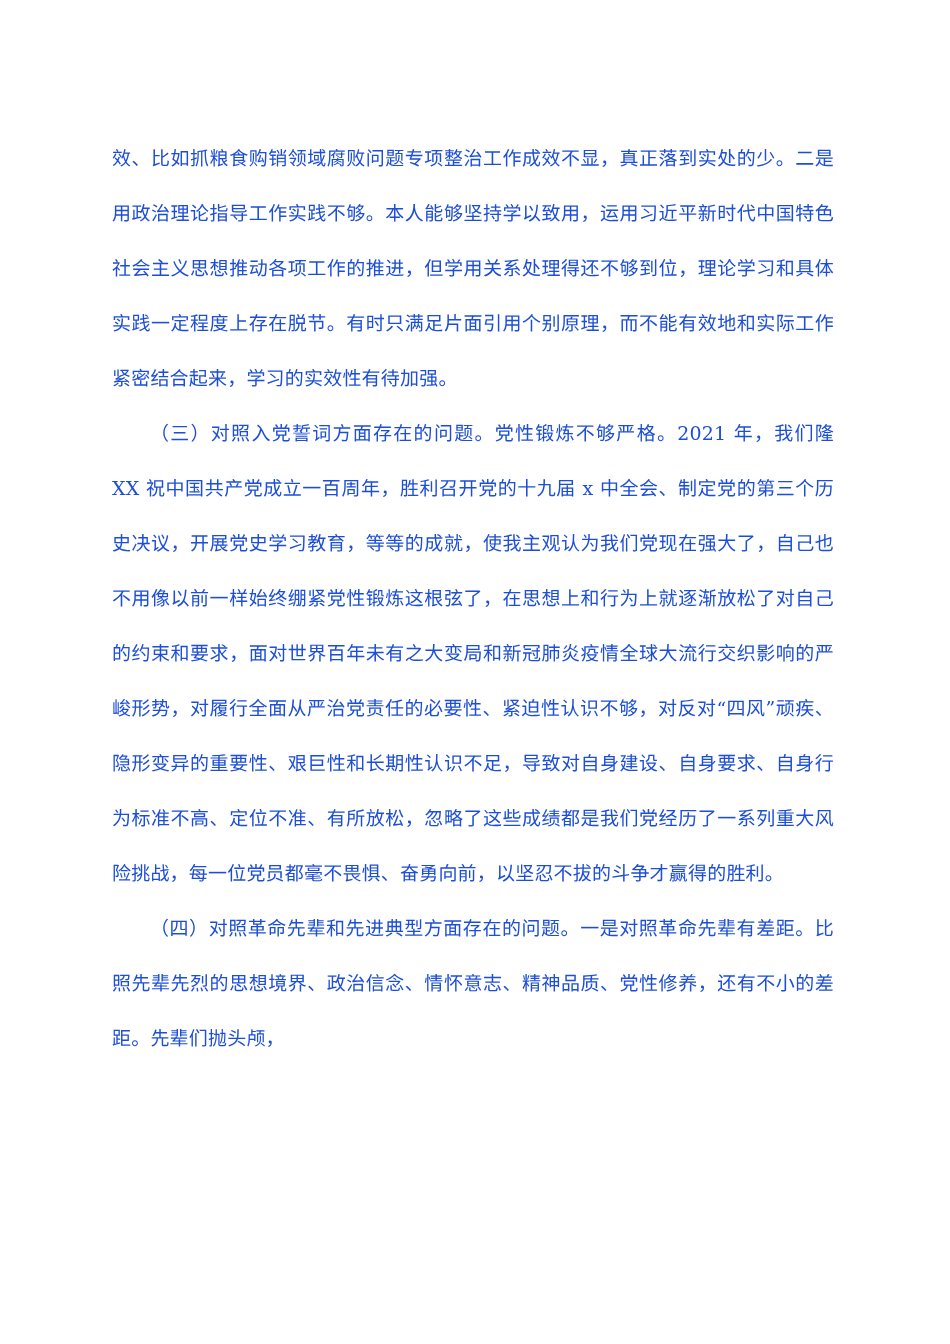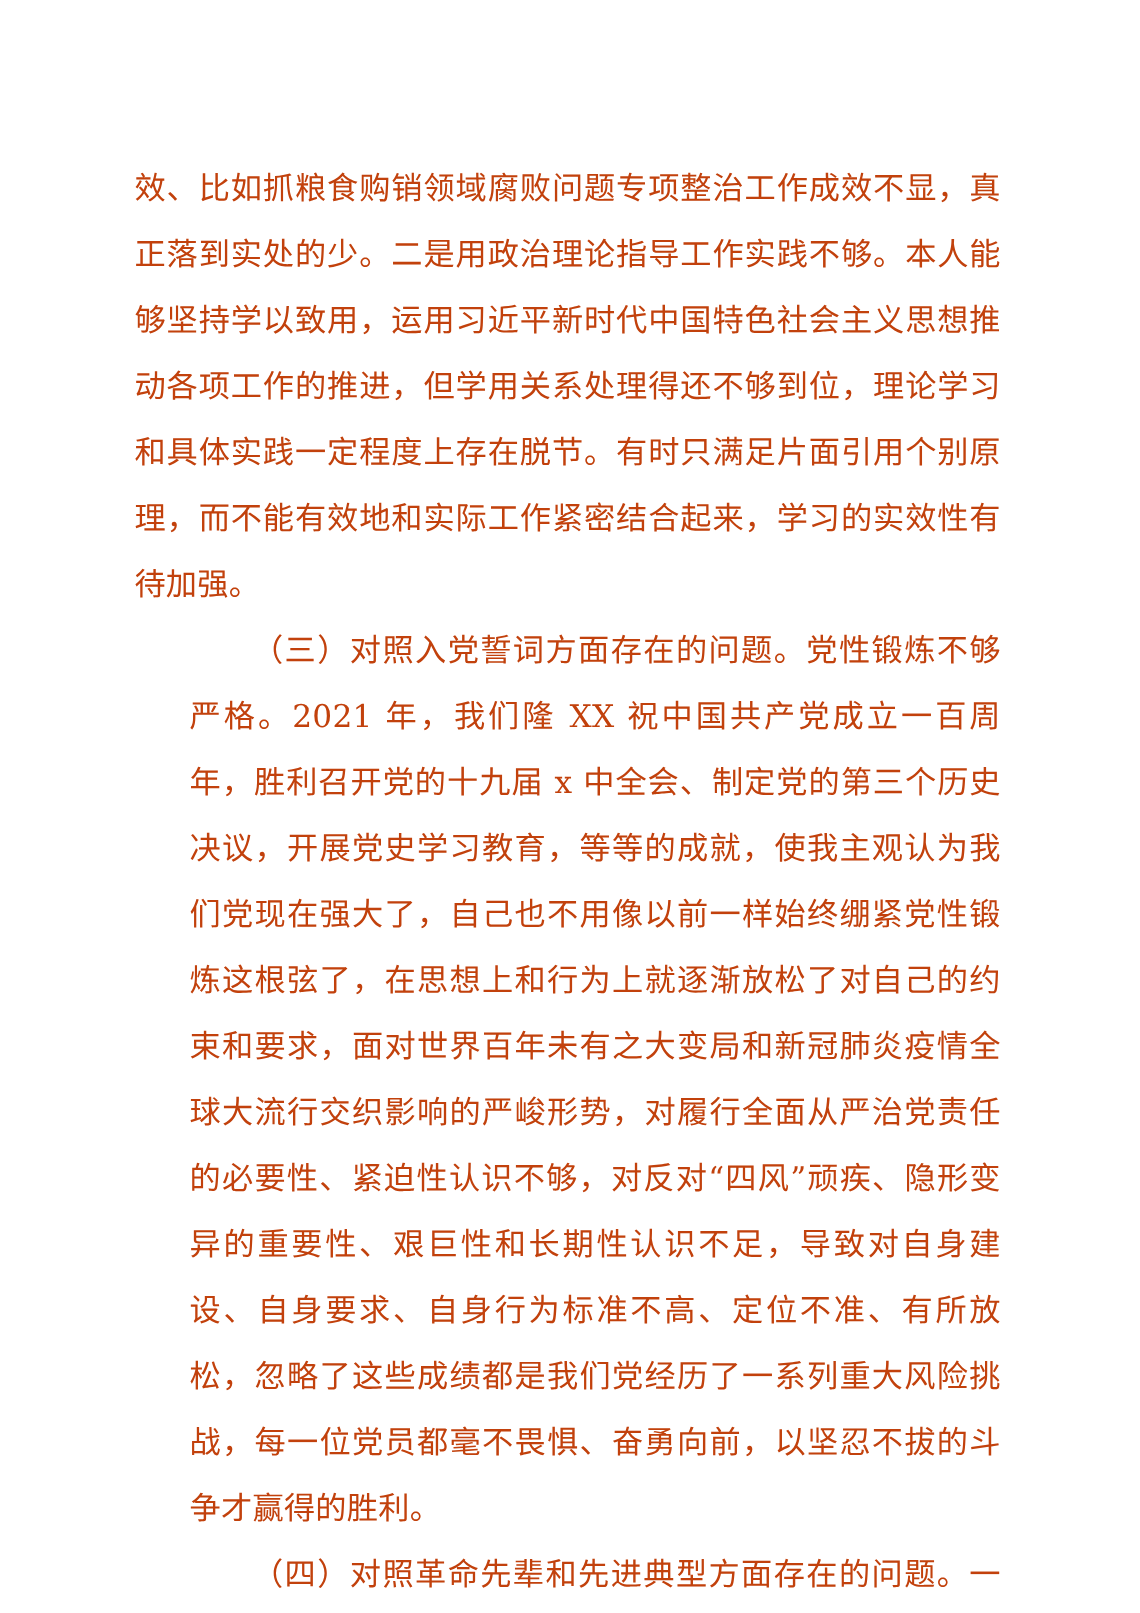--- a/index.html
+++ b/index.html
@@ -21,36 +21,35 @@
   }
   .doc-body {
     position: absolute;
     left: 112px;
     top: 131px;
     width: 722px;
   }
   .para {
     margin: 0;
     padding: 0;
-    font-size: 26px;
+    font-size: 19px;
     line-height: 55px;
-    color: #c2410c;
+    color: #1d4ed8;
     text-align: justify;
     text-justify: inter-character;
     text-align-last: left;
     letter-spacing: 0.2px;
     font-weight: 400;
     -webkit-font-smoothing: antialiased;
   }
   .para.indent {
     text-indent: 2em;
   }
   .para + .para {
     margin-top: 0;
-    margin-left: 46px;
   }
 </style>
 </head>
 <body>
 
 <div class="page">
   <div class="doc-body">
     <p class="para">效、比如抓粮食购销领域腐败问题专项整治工作成效不显，真正落到实处的少。二是用政治理论指导工作实践不够。本人能够坚持学以致用，运用习近平新时代中国特色社会主义思想推动各项工作的推进，但学用关系处理得还不够到位，理论学习和具体实践一定程度上存在脱节。有时只满足片面引用个别原理，而不能有效地和实际工作紧密结合起来，学习的实效性有待加强。</p>
     <p class="para indent">（三）对照入党誓词方面存在的问题。党性锻炼不够严格。2021 年，我们隆 XX 祝中国共产党成立一百周年，胜利召开党的十九届 x 中全会、制定党的第三个历史决议，开展党史学习教育，等等的成就，使我主观认为我们党现在强大了，自己也不用像以前一样始终绷紧党性锻炼这根弦了，在思想上和行为上就逐渐放松了对自己的约束和要求，面对世界百年未有之大变局和新冠肺炎疫情全球大流行交织影响的严峻形势，对履行全面从严治党责任的必要性、紧迫性认识不够，对反对“四风”顽疾、隐形变异的重要性、艰巨性和长期性认识不足，导致对自身建设、自身要求、自身行为标准不高、定位不准、有所放松，忽略了这些成绩都是我们党经历了一系列重大风险挑战，每一位党员都毫不畏惧、奋勇向前，以坚忍不拔的斗争才赢得的胜利。</p>
     <p class="para indent">（四）对照革命先辈和先进典型方面存在的问题。一是对照革命先辈有差距。比照先辈先烈的思想境界、政治信念、情怀意志、精神品质、党性修养，还有不小的差距。先辈们抛头颅，</p>

